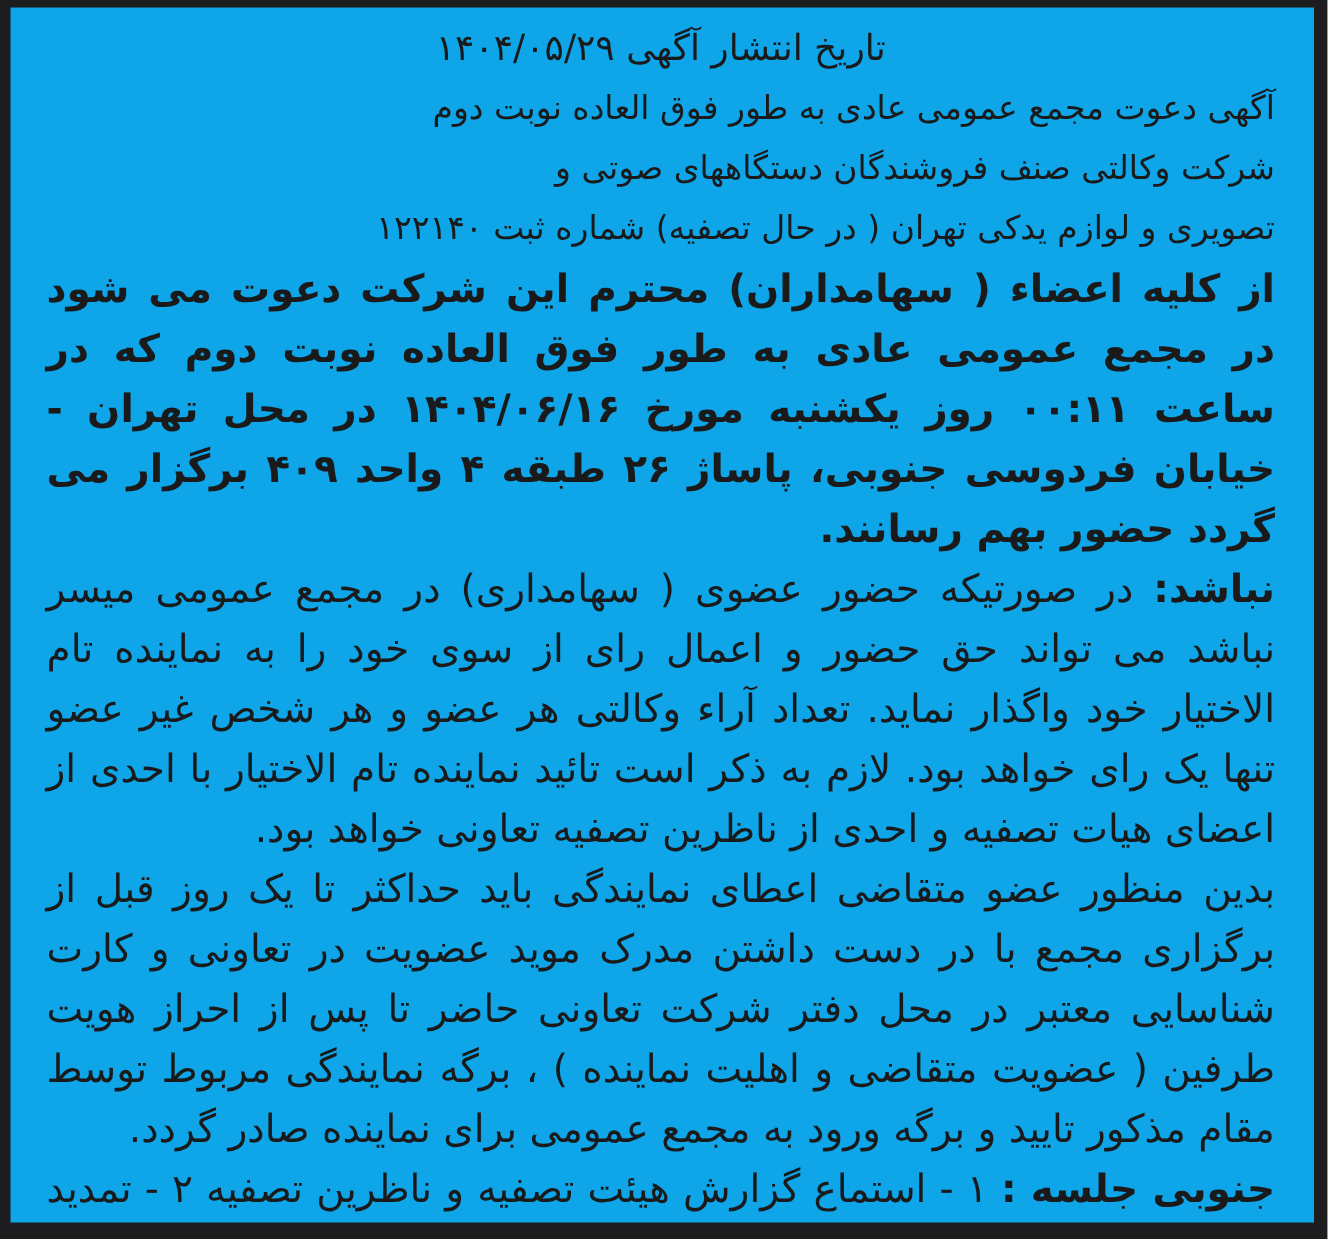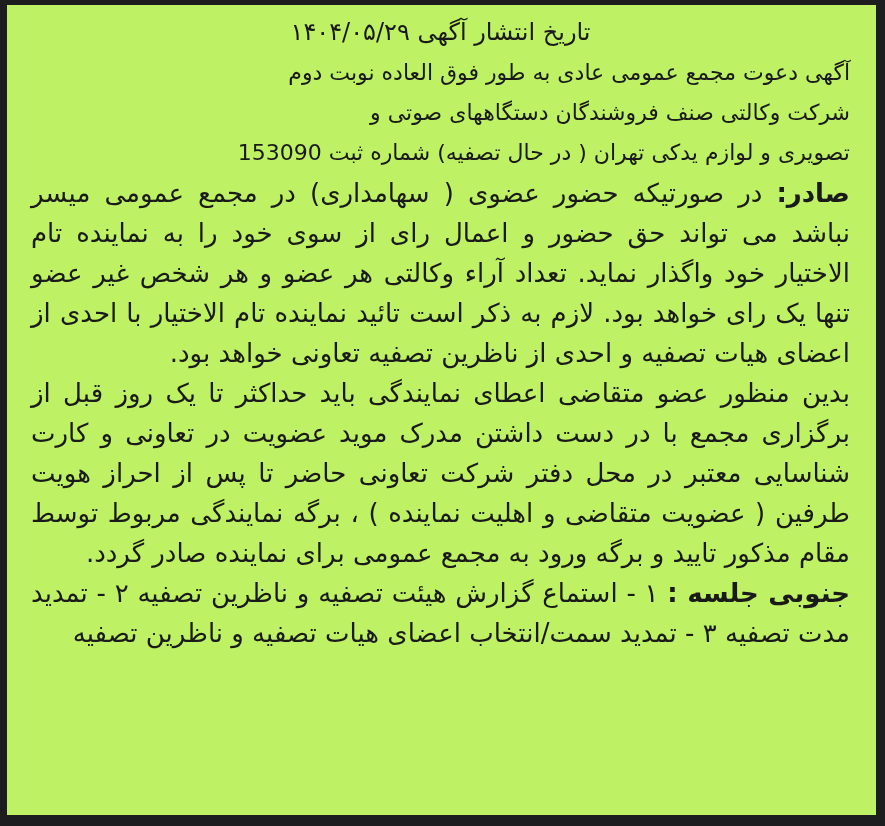--- a/index.html
+++ b/index.html
@@ -5,21 +5,21 @@
   html, body {
     margin: 0;
     padding: 0;
     background: #ffffff;
   }
   .sheet {
     position: relative;
     width: 885px;
     height: 826px;
     box-sizing: border-box;
-    background: #bef264;
+    background: #0ea5e9;
     border-style: solid;
     border-color: #1d1d1f;
     border-width: 5px 9px 11px 7px;
     padding: 6px 26px 0 24px;
     overflow: hidden;
     direction: rtl;
     font-family: "DejaVu Sans", sans-serif;
     color: #1a1a1a;
   }
   .date-line {
@@ -49,22 +49,23 @@
 <body>
 
 <div class="sheet">
 
   <div class="date-line">تاریخ انتشار آگهی ۱۴۰۴/۰۵/۲۹</div>
 
   <div class="title">آگهی دعوت مجمع عمومی عادی به طور فوق العاده نوبت دوم</div>
 
   <div class="title">شرکت وکالتی صنف فروشندگان دستگاههای صوتی و</div>
 
-  <div class="title">تصویری و لوازم یدکی تهران ( در حال تصفیه) شماره ثبت 153090</div>
+  <div class="title">تصویری و لوازم یدکی تهران ( در حال تصفیه) شماره ثبت ۱۲۲۱۴۰</div>
 
+  <p class="para bold">از کلیه اعضاء ( سهامداران) محترم این شرکت دعوت می شود در مجمع عمومی عادی به طور فوق العاده نوبت دوم که در ساعت ۱۱‏:‏۰۰ روز یکشنبه مورخ ۱۴۰۴/۰۶/۱۶ در محل تهران - خیابان فردوسی جنوبی، پاساژ ۲۶ طبقه ۴ واحد ۴۰۹ برگزار می گردد حضور بهم رسانند.</p>
 
-  <p class="para"><b class="lead">صادر:</b> <span>در صورتیکه حضور عضوی ( سهامداری) در مجمع عمومی میسر نباشد می تواند حق حضور و اعمال رای از سوی خود را به نماینده تام الاختیار خود واگذار نماید. تعداد آراء وکالتی هر عضو و هر شخص غیر عضو تنها یک رای خواهد بود. لازم به ذکر است تائید نماینده تام الاختیار با احدی از اعضای هیات تصفیه و احدی از ناظرین تصفیه تعاونی خواهد بود.</span></p>
+  <p class="para"><b class="lead">نباشد:</b> <span>در صورتیکه حضور عضوی ( سهامداری) در مجمع عمومی میسر نباشد می تواند حق حضور و اعمال رای از سوی خود را به نماینده تام الاختیار خود واگذار نماید. تعداد آراء وکالتی هر عضو و هر شخص غیر عضو تنها یک رای خواهد بود. لازم به ذکر است تائید نماینده تام الاختیار با احدی از اعضای هیات تصفیه و احدی از ناظرین تصفیه تعاونی خواهد بود.</span></p>
 
   <p class="para">بدین منظور عضو متقاضی اعطای نمایندگی باید حداکثر تا یک روز قبل از برگزاری مجمع با در دست داشتن مدرک موید عضویت در تعاونی و کارت شناسایی معتبر در محل دفتر شرکت تعاونی حاضر تا پس از احراز هویت طرفین ( عضویت متقاضی و اهلیت نماینده ) ، برگه نمایندگی مربوط توسط مقام مذکور تایید و برگه ورود به مجمع عمومی برای نماینده صادر گردد.</p>
 
   <p class="para"><b class="lead">جنوبی جلسه :</b> <span>۱ - استماع گزارش هیئت تصفیه و ناظرین تصفیه ۲ - تمدید مدت تصفیه ۳ - تمدید سمت/انتخاب اعضای هیات تصفیه و ناظرین تصفیه</span></p>
 
 </div>
 
 </body></html>

